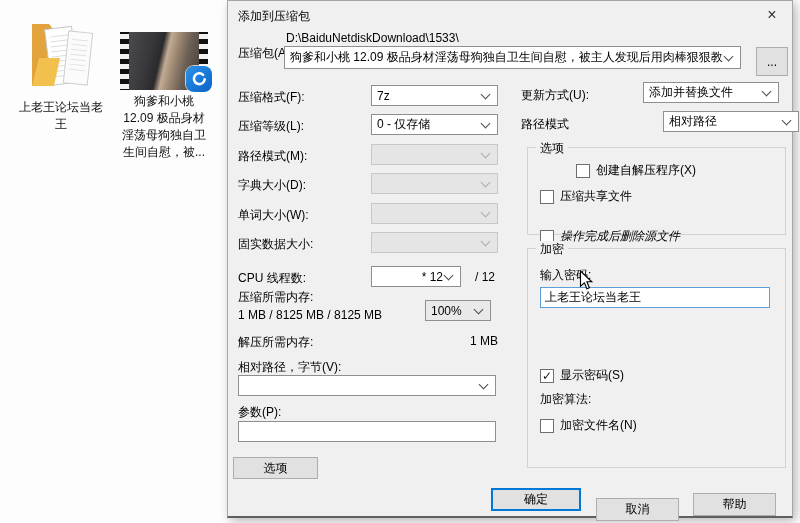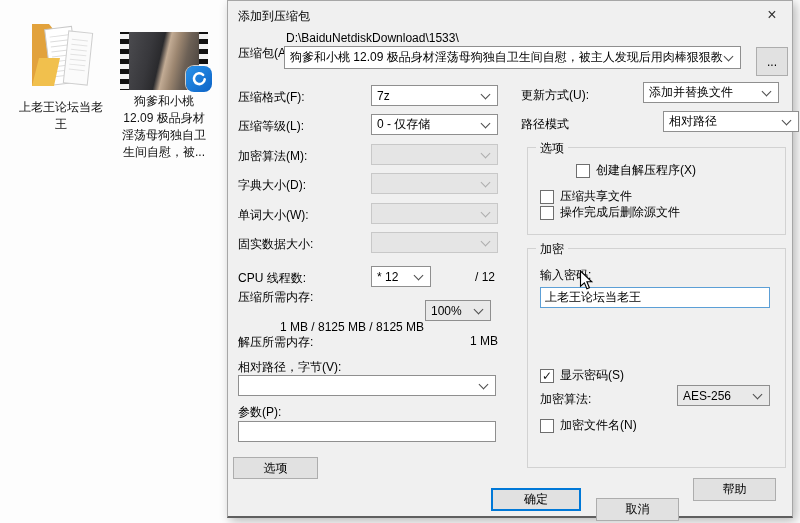--- a/index.html
+++ b/index.html
@@ -114,21 +114,21 @@
     <span class="txt">7z</span>
     <span class="chev"></span>
   </div>
 
   <span class="lbl" style="left:10px; top:117px;">压缩等级(L):</span>
   <div class="combo" style="left:143px; top:113px; width:127px;">
     <span class="txt">0 - 仅存储</span>
     <span class="chev"></span>
   </div>
 
-  <span class="lbl" style="left:10px; top:147px;">加密算法(M):</span>
+  <span class="lbl" style="left:10px; top:147px;">路径模式(M):</span>
   <div class="combo disabled" style="left:143px; top:143px; width:127px;">
     <span class="txt"></span>
     <span class="chev"></span>
   </div>
 
   <span class="lbl" style="left:10px; top:176px;">字典大小(D):</span>
   <div class="combo disabled" style="left:143px; top:172px; width:127px;">
     <span class="txt"></span>
     <span class="chev"></span>
   </div>
@@ -139,28 +139,28 @@
     <span class="chev"></span>
   </div>
 
   <span class="lbl" style="left:10px; top:235px;">固实数据大小:</span>
   <div class="combo disabled" style="left:143px; top:231px; width:127px;">
     <span class="txt"></span>
     <span class="chev"></span>
   </div>
 
   <span class="lbl" style="left:10px; top:269px;">CPU 线程数:</span>
-  <div class="combo" style="left:143px; top:265px; width:60px;">
+  <div class="combo" style="left:143px; top:265px; width:90px;text-align:right;">
     <span class="txt">* 12</span>
     <span class="chev"></span>
   </div>
   <span class="lbl" style="left:247px; top:269px;">/ 12</span>
 
   <span class="lbl" style="left:10px; top:288px;">压缩所需内存:</span>
-  <span class="lbl" style="left:10px; top:319px;margin-left:42px;">1 MB / 8125 MB / 8125 MB</span>
+  <span class="lbl" style="left:10px; top:307px;">1 MB / 8125 MB / 8125 MB</span>
   <div class="combo gray" style="left:197px; top:299px; width:66px;">
     <span class="txt">100%</span>
     <span class="chev"></span>
   </div>
 
   <span class="lbl" style="left:10px; top:333px;">解压所需内存:</span>
   <span class="lbl" style="left:230px; top:333px; width:40px; text-align:right;">1 MB</span>
 
   <span class="lbl" style="left:10px; top:358px;">相对路径，字节(V):</span>
   <div class="combo" style="left:10px; top:374px; width:258px;">
@@ -190,53 +190,49 @@
   <div class="groupbox" style="left:299px; top:146px; width:259px; height:88px;">
     <span class="legend">选项</span>
     <div class="cb-row" style="left:12px; top:14px;margin-left:36px;">
       <span class="cb-box"></span>
       <span>创建自解压程序(X)</span>
     </div>
     <div class="cb-row" style="left:12px; top:40px;">
       <span class="cb-box"></span>
       <span>压缩共享文件</span>
     </div>
-    <div class="cb-row" style="left:12px; top:56px;">
+    <div class="cb-row" style="left:12px; top:80px;font-style:italic;">
       <span class="cb-box"></span>
       <span>操作完成后删除源文件</span>
     </div>
   </div>
 
   <div class="groupbox" style="left:299px; top:247px; width:259px; height:220px;">
     <span class="legend">加密</span>
     <span class="lbl" style="left:12px; top:18px;">输入密码:</span>
     <input class="textbox pw-input" style="left: 12px; top: 38px; width: 230px;" value="上老王论坛当老王">
     <div class="cb-row" style="left:12px; top:118px;">
       <span class="cb-box">
         <span>✓</span>
       </span>
       <span>显示密码(S)</span>
     </div>
     <span class="lbl" style="left:12px; top:142px;">加密算法:</span>
-    <div class="combo gray" style="left:149px; top:136px; width:93px;">
-      <span class="txt">AES-256</span>
-      <span class="chev"></span>
-    </div>
     <div class="cb-row" style="left:12px; top:168px;">
       <span class="cb-box"></span>
       <span>加密文件名(N)</span>
     </div>
   </div>
 
   <div class="btn primary" style="left:263px; top:487px; width:90px;">
     <span>确定</span>
   </div>
   <div class="btn" style="left:368px; top:487px; width:83px;margin-top:10px;">
     <span>取消</span>
   </div>
-  <div class="btn" style="left:465px; top:477px; width:83px;">
+  <div class="btn" style="left:465px; top:492px; width:83px;">
     <span>帮助</span>
   </div>
 </div>
 
 <svg class="cursor" style="left:579px; top:270px;" width="15" height="21" viewBox="0 0 15 21">
   <path d="M1.5 1 L1.5 16.2 L5.4 12.8 L7.9 18.8 L10.4 17.7 L7.9 11.8 L12.8 11.8 Z" fill="#ffffff" stroke="#000000" stroke-width="1.1"></path>
 </svg>
 
 </body></html>

